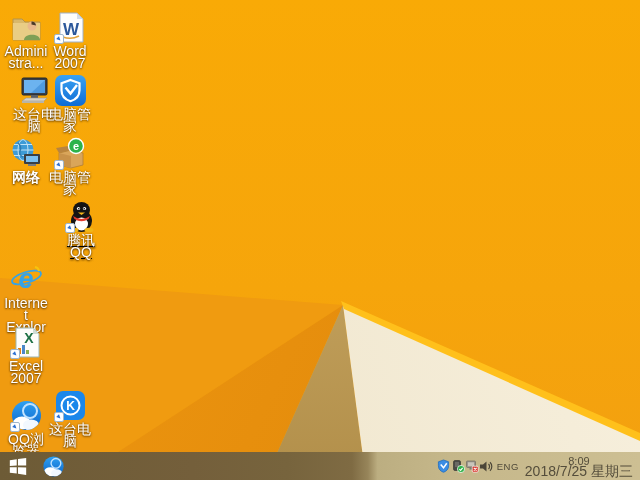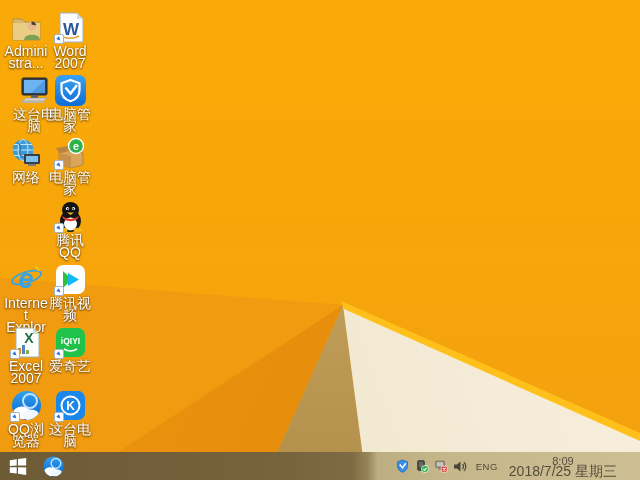--- a/index.html
+++ b/index.html
@@ -26,21 +26,21 @@
          border:1px solid #9fb6cc;border-radius:2px;box-sizing:border-box;}
   .badge:after{content:"";position:absolute;left:2px;top:2px;border-left:4px solid #2a6fd2;
          border-top:2px solid transparent;border-bottom:2px solid transparent;transform:rotate(45deg);}
 
   
   #taskbar{position:absolute;left:0;bottom:0;width:640px;height:28px;display:flex;align-items:center;
     background:linear-gradient(90deg,#6d5b36 0%,#745f3b 30%,#77643d 45%,#7f6b43 55%,#97855a 57.5%,#bcae81 59%,#c5b78a 70%,#cdbf93 100%);}
   .tb-btn{height:28px;display:flex;align-items:center;justify-content:center;}
   #start-button{width:36px;}
   #pinned-qq{width:34px;}
-  #tray{margin-left:auto;display:flex;align-items:center;gap:5px;padding-right:21px;}
+  #tray{margin-left:auto;display:flex;align-items:center;padding-right:5px;}
   .tray-ic{width:14px;height:14px;display:flex;align-items:center;justify-content:center;}
   #lang{font-size:9.5px;color:#4e4838;padding:0 6px 0 4px;letter-spacing:.5px;}
   #clock{display:flex;flex-direction:column;align-items:center;line-height:10px;padding-right:2px;}
   #clock .t{font-size:11px;color:#544d3b;}
   #clock .d{font-size:14px;color:#544d3b;white-space:nowrap;}
 </style>
 </head>
 <body>
 
 <div id="stage">
@@ -72,21 +72,21 @@
         <rect x="6" y="6" width="21" height="13" fill="#4f9be0"></rect>
         <path d="M6 6 h21 l-14 13 h-7 z" fill="#6cb3ef"></path>
         <rect x="13" y="21" width="7" height="3" fill="#5a5f66"></rect>
         <path d="M4 27 l4 -3 h21 l-3 3 z" fill="#d8d4c8" stroke="#9a968a" stroke-width=".6"></path>
         <path d="M4 27 h22 v2 H4 z" fill="#b8b4a8"></path>
       </svg>
     </div>
     <div class="lbl">这台电脑</div>
   </div>
 
-  <div class="cell" style="left:4px;top:137px;">
+  <div class="cell" style="left:4px;top:137px;font-weight:bold;">
     <div class="ic">
       <svg width="33" height="33" viewBox="0 0 33 33">
         <circle cx="13" cy="13" r="10.5" fill="#3e9bd6"></circle>
         <ellipse cx="13" cy="13" rx="5" ry="10.5" fill="none" stroke="#bfe2f6" stroke-width="1"></ellipse>
         <path d="M2.5 13 h21 M4 7.5 h18 M4 18.5 h18" stroke="#bfe2f6" stroke-width="1" fill="none"></path>
         <path d="M8 6 q4 3 2 8 q-1 4 3 6" fill="none" stroke="#2e7bb0" stroke-width="1.4"></path>
         <rect x="14" y="17" width="16" height="10" rx="1" fill="#3a3f45"></rect>
         <rect x="16" y="19" width="12" height="6" fill="#7cc0f0"></rect>
         <rect x="18" y="27" width="8" height="2" fill="#777c84"></rect>
       </svg>
@@ -114,21 +114,21 @@
         <rect x="8" y="22" width="3" height="6" fill="#e08214"></rect>
         <rect x="12" y="19" width="3" height="9" fill="#4c88c8"></rect>
         <rect x="16" y="24" width="3" height="4" fill="#8ab04e"></rect>
         <text x="19" y="17" font-size="14" font-weight="bold" fill="#1d7044" text-anchor="middle">X</text>
       </svg>
       <span class="badge"></span>
     </div>
     <div class="lbl">Excel 2007</div>
   </div>
 
-  <div class="cell" style="left:4px;top:389px;">
+  <div class="cell" style="left:4px;top:399px;">
     <div class="ic">
       <svg width="33" height="33" viewBox="0 0 33 33">
         <defs>
             <linearGradient id="qbg" x1="0" y1="0" x2="0" y2="1">
           <stop offset="0" stop-color="#2ea0f2"></stop>
               <stop offset="1" stop-color="#0a63c8"></stop>
             </linearGradient>
           <clipPath id="qbc">
               <circle cx="16.5" cy="16.5" r="14.5"></circle>
             </clipPath>
@@ -183,63 +183,41 @@
         <path d="M5 16 l-3 -5 12 -2 3 4 z" fill="#b9843f"></path>
         <path d="M29 16 l3 -5 -12 -2 -3 4 z" fill="#c9965133"></path>
         <circle cx="22" cy="9" r="7.5" fill="#2cb34a" stroke="#ffffff" stroke-width="1.4"></circle>
         <text x="22" y="13" font-size="11" font-weight="bold" fill="#ffffff" text-anchor="middle">e</text>
       </svg>
       <span class="badge"></span>
     </div>
     <div class="lbl">电脑管家</div>
   </div>
 
-  <div class="cell" style="left:48px;top:200px;">
+  <div class="cell" style="left:59px;top:200px;text-decoration:underline;">
     <div class="ic">
       <svg width="33" height="33" viewBox="0 0 33 33">
         <ellipse cx="16.5" cy="10" rx="8.5" ry="8" fill="#141414"></ellipse>
         <ellipse cx="16.5" cy="21" rx="10.5" ry="11" fill="#141414"></ellipse>
         <ellipse cx="16.5" cy="24" rx="6.5" ry="6.5" fill="#ffffff"></ellipse>
         <circle cx="13.5" cy="8.5" r="1.6" fill="#fff"></circle>
           <circle cx="19.5" cy="8.5" r="1.6" fill="#fff"></circle>
         <circle cx="13.8" cy="8.7" r=".8" fill="#000"></circle>
           <circle cx="19.2" cy="8.7" r=".8" fill="#000"></circle>
         <path d="M13 12.5 h7 l-3.5 2.5 z" fill="#f5b71a"></path>
         <path d="M8 16 q8.5 6 17 0 l-1.5 3 q-7 4.5 -14 0 z" fill="#e23b2e"></path>
         <ellipse cx="9" cy="30" rx="4.5" ry="2.2" fill="#f0b618"></ellipse>
         <ellipse cx="24" cy="30" rx="4.5" ry="2.2" fill="#f0b618"></ellipse>
       </svg>
       <span class="badge"></span>
     </div>
     <div class="lbl">腾讯QQ</div>
   </div>
 
-  <div class="cell" style="left:48px;top:263px;">
-    <div class="ic">
-      <svg width="33" height="33" viewBox="0 0 33 33">
-        <rect x="2" y="2" width="29" height="29" rx="7" fill="#ffffff"></rect>
-        <path d="M9 8 v17 l9 -8.5 z" fill="#2fc13e"></path>
-        <path d="M14 10 v13 l11 -6.5 z" fill="#12b7f5"></path>
-      </svg>
-      <span class="badge"></span>
-    </div>
-    <div class="lbl">腾讯视频</div>
-  </div>
-
-  <div class="cell" style="left:48px;top:326px;">
-    <div class="ic">
-      <svg width="33" height="33" viewBox="0 0 33 33">
-        <rect x="2" y="2" width="29" height="29" rx="7" fill="#21c24a"></rect>
-        <text x="16.5" y="18" font-size="8.5" font-weight="bold" fill="#ffffff" text-anchor="middle">iQIYI</text>
-        <path d="M10 23 q6.5 4 13 0" stroke="#ffffff" stroke-width="1.6" fill="none"></path>
-      </svg>
-      <span class="badge"></span>
-    </div>
-    <div class="lbl">爱奇艺</div>
-  </div>
+
 
   <div class="cell" style="left:48px;top:389px;">
     <div class="ic">
       <svg width="33" height="33" viewBox="0 0 33 33">
         <rect x="2" y="2" width="29" height="29" rx="7" fill="#1b87ea"></rect>
         <circle cx="16.5" cy="16.5" r="9" fill="none" stroke="#ffffff" stroke-width="2"></circle>
         <text x="16.5" y="21" font-size="12" font-weight="bold" fill="#ffffff" text-anchor="middle">K</text>
       </svg>
       <span class="badge"></span>
     </div>

